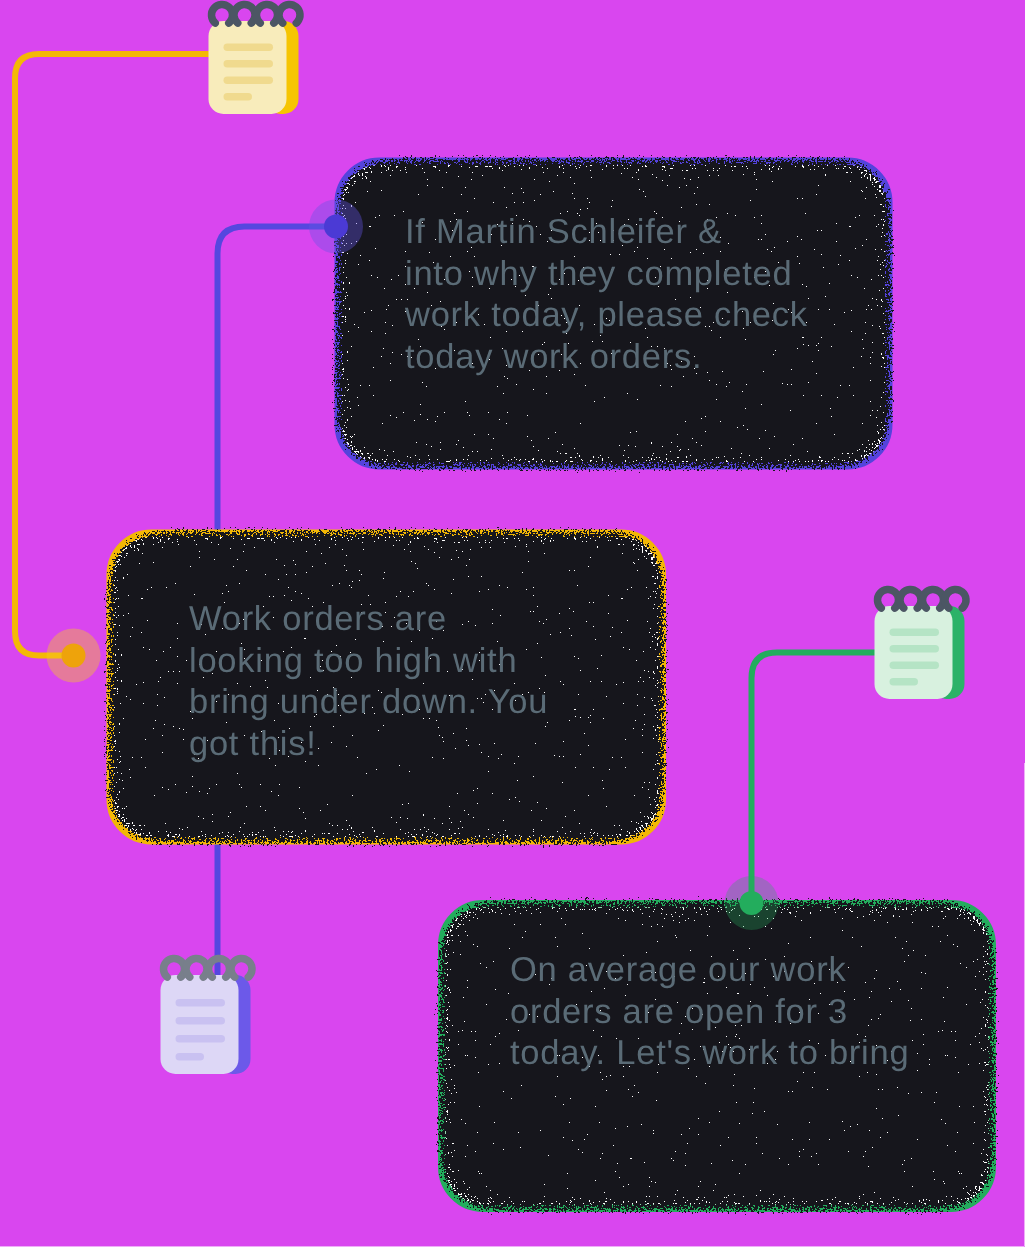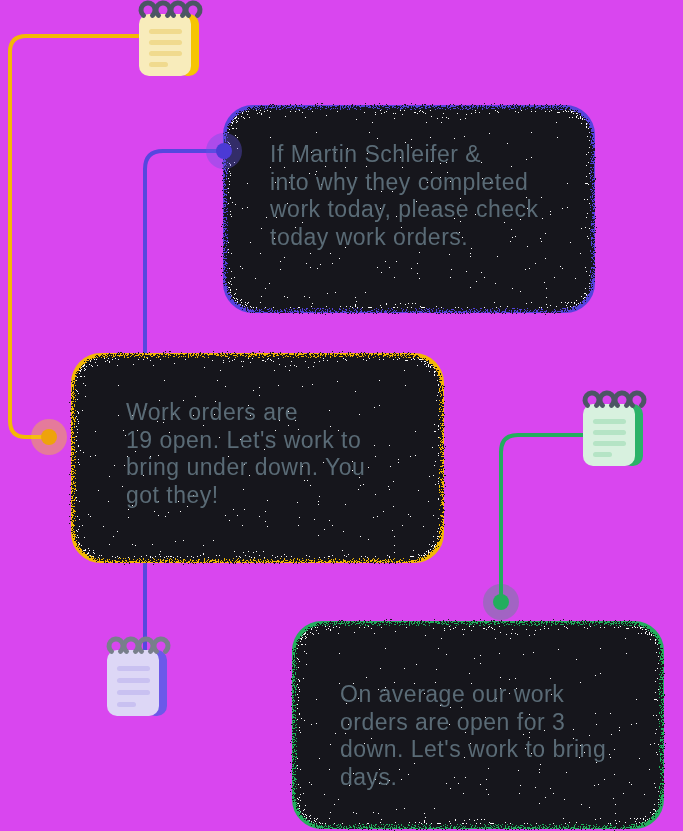--- a/index.html
+++ b/index.html
@@ -20,21 +20,21 @@
     border-radius:34px; background:#14171d;
     filter:url(#ditherShadow);
   }
   .msg { position:relative; }
   .msg .msg-line {
     font-size:23px; line-height:27.5px; letter-spacing:0.5px;
     color:#5A6B76; white-space:nowrap;
   }
   #card-purple { left:223px; top:105px; width:372px; height:208px; border:5px solid #5443DC; padding:31px 10px 0 42px; }
   #card-yellow { left:47px;  top:353px; width:373px; height:210px; border:5px solid #F2B705; padding:41px 10px 0 50px;margin-left:24px; }
-  #card-green  { left:292px; top:621px; width:372px; height:208px; border:5px solid #23AD5D; padding:55px 10px 0 43px; }
+  #card-green  { left:292px; top:600px; width:372px; height:208px; border:5px solid #23AD5D; padding:28px 10px 0 43px; }
 
   
   .node { position:absolute; width:36px; height:36px; z-index:4; }
   .node .halo { position:absolute; inset:0; border-radius:50%; }
   .node .dot  { position:absolute; left:10px; top:10px; width:16px; height:16px; border-radius:50%; }
   #node-purple { left:206px; top:133px; }
   #node-purple .halo { background:rgba(99,84,230,0.38); }
   #node-purple .dot  { background:#4B3AD5; }
   #node-yellow { left:31px; top:419px; }
   #node-yellow .halo { background:rgba(246,196,37,0.42); }
@@ -83,33 +83,32 @@
       <div class="msg-line">into why they completed</div>
       <div class="msg-line">work today, please check</div>
       <div class="msg-line">today work orders.</div>
     </div>
   </div>
 
   <div class="card" id="card-yellow">
     <div class="grain"></div>
     <div class="msg">
       <div class="msg-line">Work orders are</div>
-      <div class="msg-line">19 open. Let's work to</div>
+      <div class="msg-line">looking too high with</div>
       <div class="msg-line">bring under down. You</div>
-      <div class="msg-line">got they!</div>
+      <div class="msg-line">got this!</div>
     </div>
   </div>
 
   <div class="card" id="card-green">
     <div class="grain"></div>
     <div class="msg">
       <div class="msg-line">On average our work</div>
       <div class="msg-line">orders are open for 3</div>
-      <div class="msg-line">down. Let's work to bring</div>
-      <div class="msg-line">days.</div>
+      <div class="msg-line">today. Let's work to bring</div>
     </div>
   </div>
 
   <div class="node" id="node-purple">
     <div class="halo"></div>
     <div class="dot"></div>
   </div>
   <div class="node" id="node-yellow">
     <div class="halo"></div>
     <div class="dot"></div>

